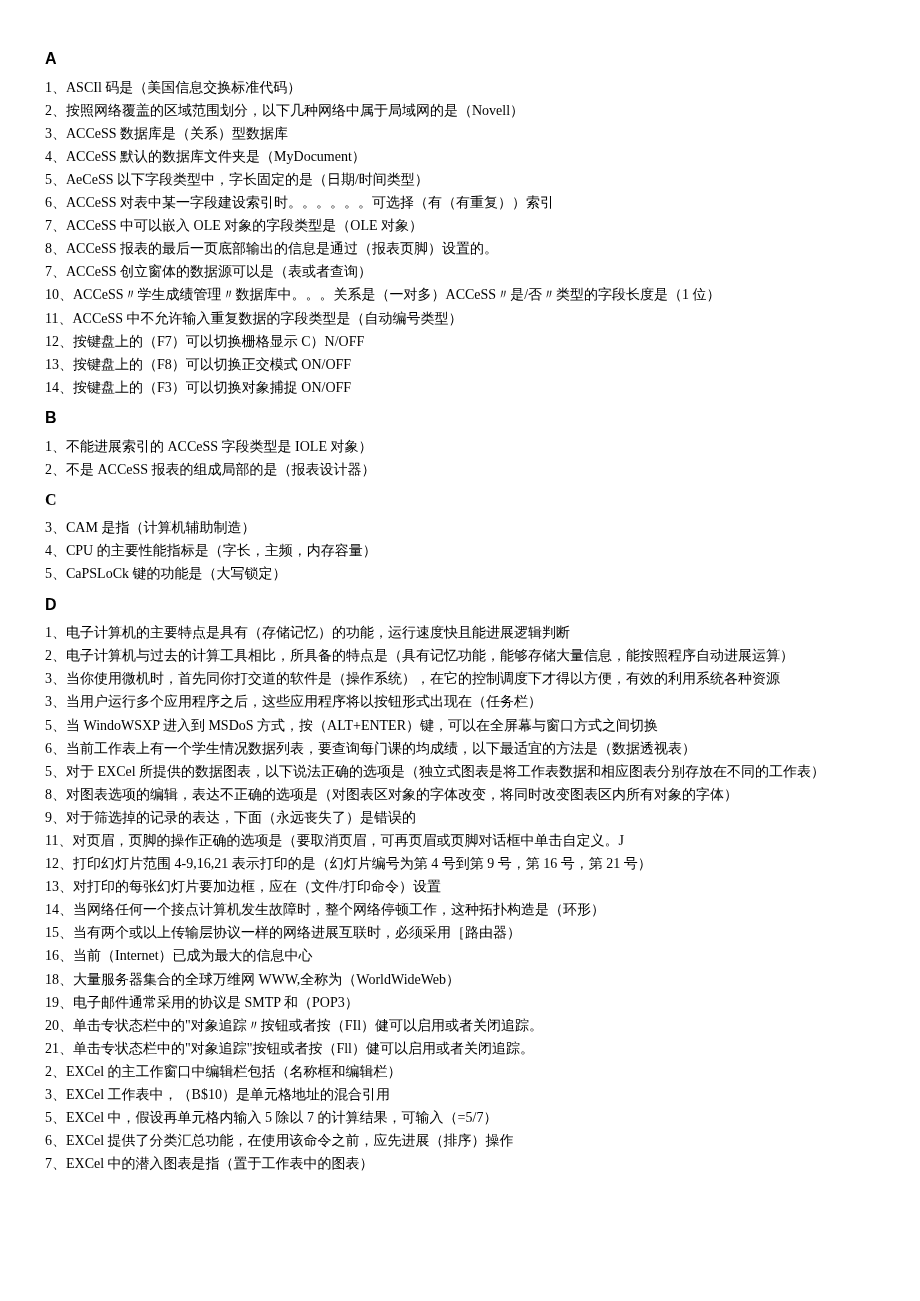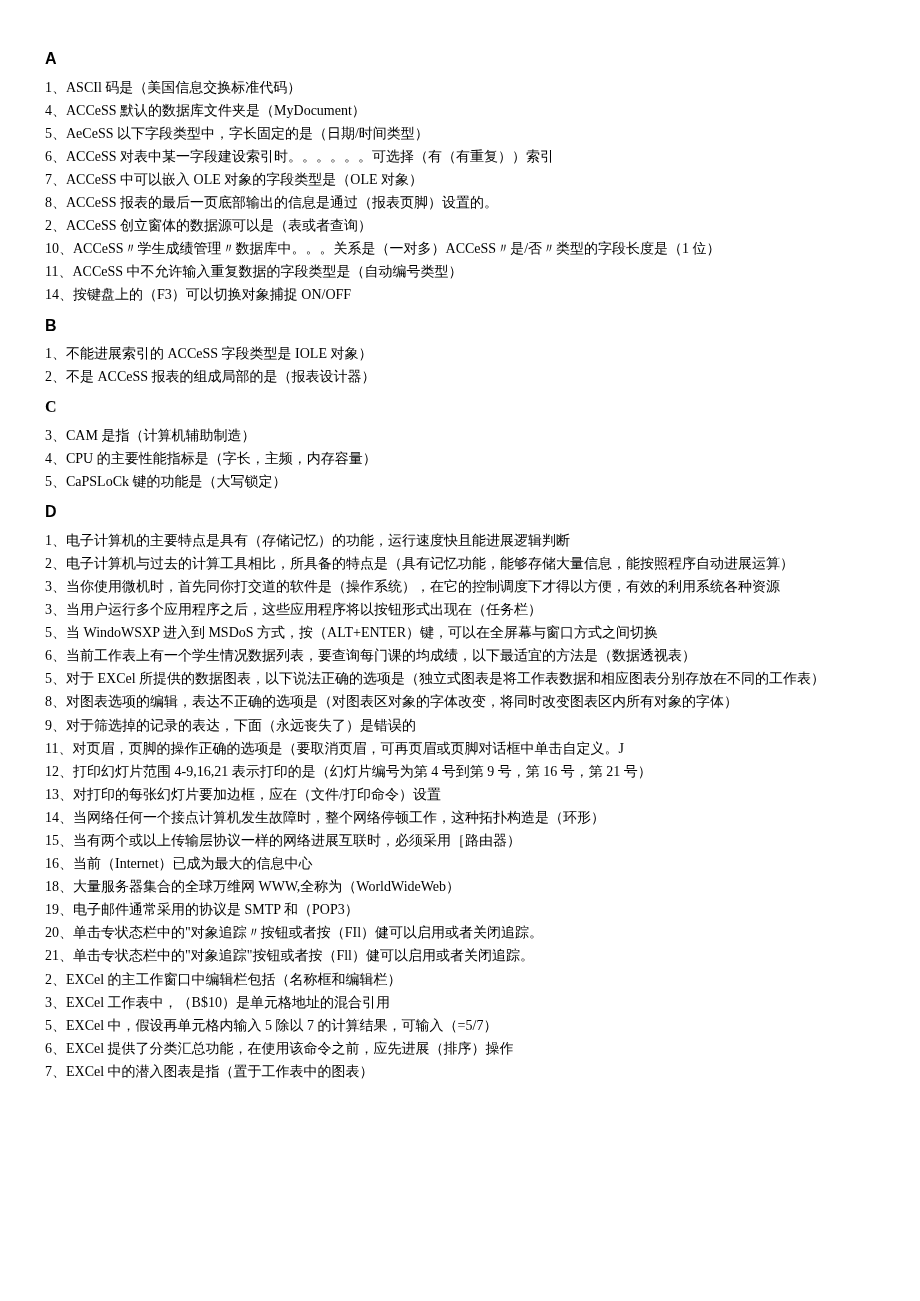--- a/index.html
+++ b/index.html
@@ -28,28 +28,32 @@
       padding: 0;
       line-height: 1.65;
     }
   </style>
 </head>
 <body>
 
 <div id="content">
     <div class="section-header ">A</div>
     <div class="item">1、ASCIl 码是（美国信息交换标准代码）</div>
+    <div class="item">2、按照网络覆盖的区域范围划分，以下几种网络中属于局域网的是（Novell）</div>
+    <div class="item">3、ACCeSS 数据库是（关系）型数据库</div>
     <div class="item">4、ACCeSS 默认的数据库文件夹是（MyDocument）</div>
     <div class="item">5、AeCeSS 以下字段类型中，字长固定的是（日期/时间类型）</div>
     <div class="item">6、ACCeSS 对表中某一字段建设索引时。。。。。。可选择（有（有重复））索引</div>
     <div class="item">7、ACCeSS 中可以嵌入 OLE 对象的字段类型是（OLE 对象）</div>
     <div class="item">8、ACCeSS 报表的最后一页底部输出的信息是通过（报表页脚）设置的。</div>
-    <div class="item">2、ACCeSS 创立窗体的数据源可以是（表或者查询）</div>
+    <div class="item">7、ACCeSS 创立窗体的数据源可以是（表或者查询）</div>
     <div class="item">10、ACCeSS〃学生成绩管理〃数据库中。。。关系是（一对多）ACCeSS〃是/否〃类型的字段长度是（1 位）</div>
     <div class="item">11、ACCeSS 中不允许输入重复数据的字段类型是（自动编号类型）</div>
+    <div class="item">12、按键盘上的（F7）可以切换栅格显示 C）N/OFF</div>
+    <div class="item">13、按键盘上的（F8）可以切换正交模式 ON/OFF</div>
     <div class="item">14、按键盘上的（F3）可以切换对象捕捉 ON/OFF</div>
     <div class="section-header ">B</div>
     <div class="item">1、不能进展索引的 ACCeSS 字段类型是 IOLE 对象）</div>
     <div class="item">2、不是 ACCeSS 报表的组成局部的是（报表设计器）</div>
     <div class="section-header serif">C</div>
     <div class="item">3、CAM 是指（计算机辅助制造）</div>
     <div class="item">4、CPU 的主要性能指标是（字长，主频，内存容量）</div>
     <div class="item">5、CaPSLoCk 键的功能是（大写锁定）</div>
     <div class="section-header ">D</div>
     <div class="item">1、电子计算机的主要特点是具有（存储记忆）的功能，运行速度快且能进展逻辑判断</div>

